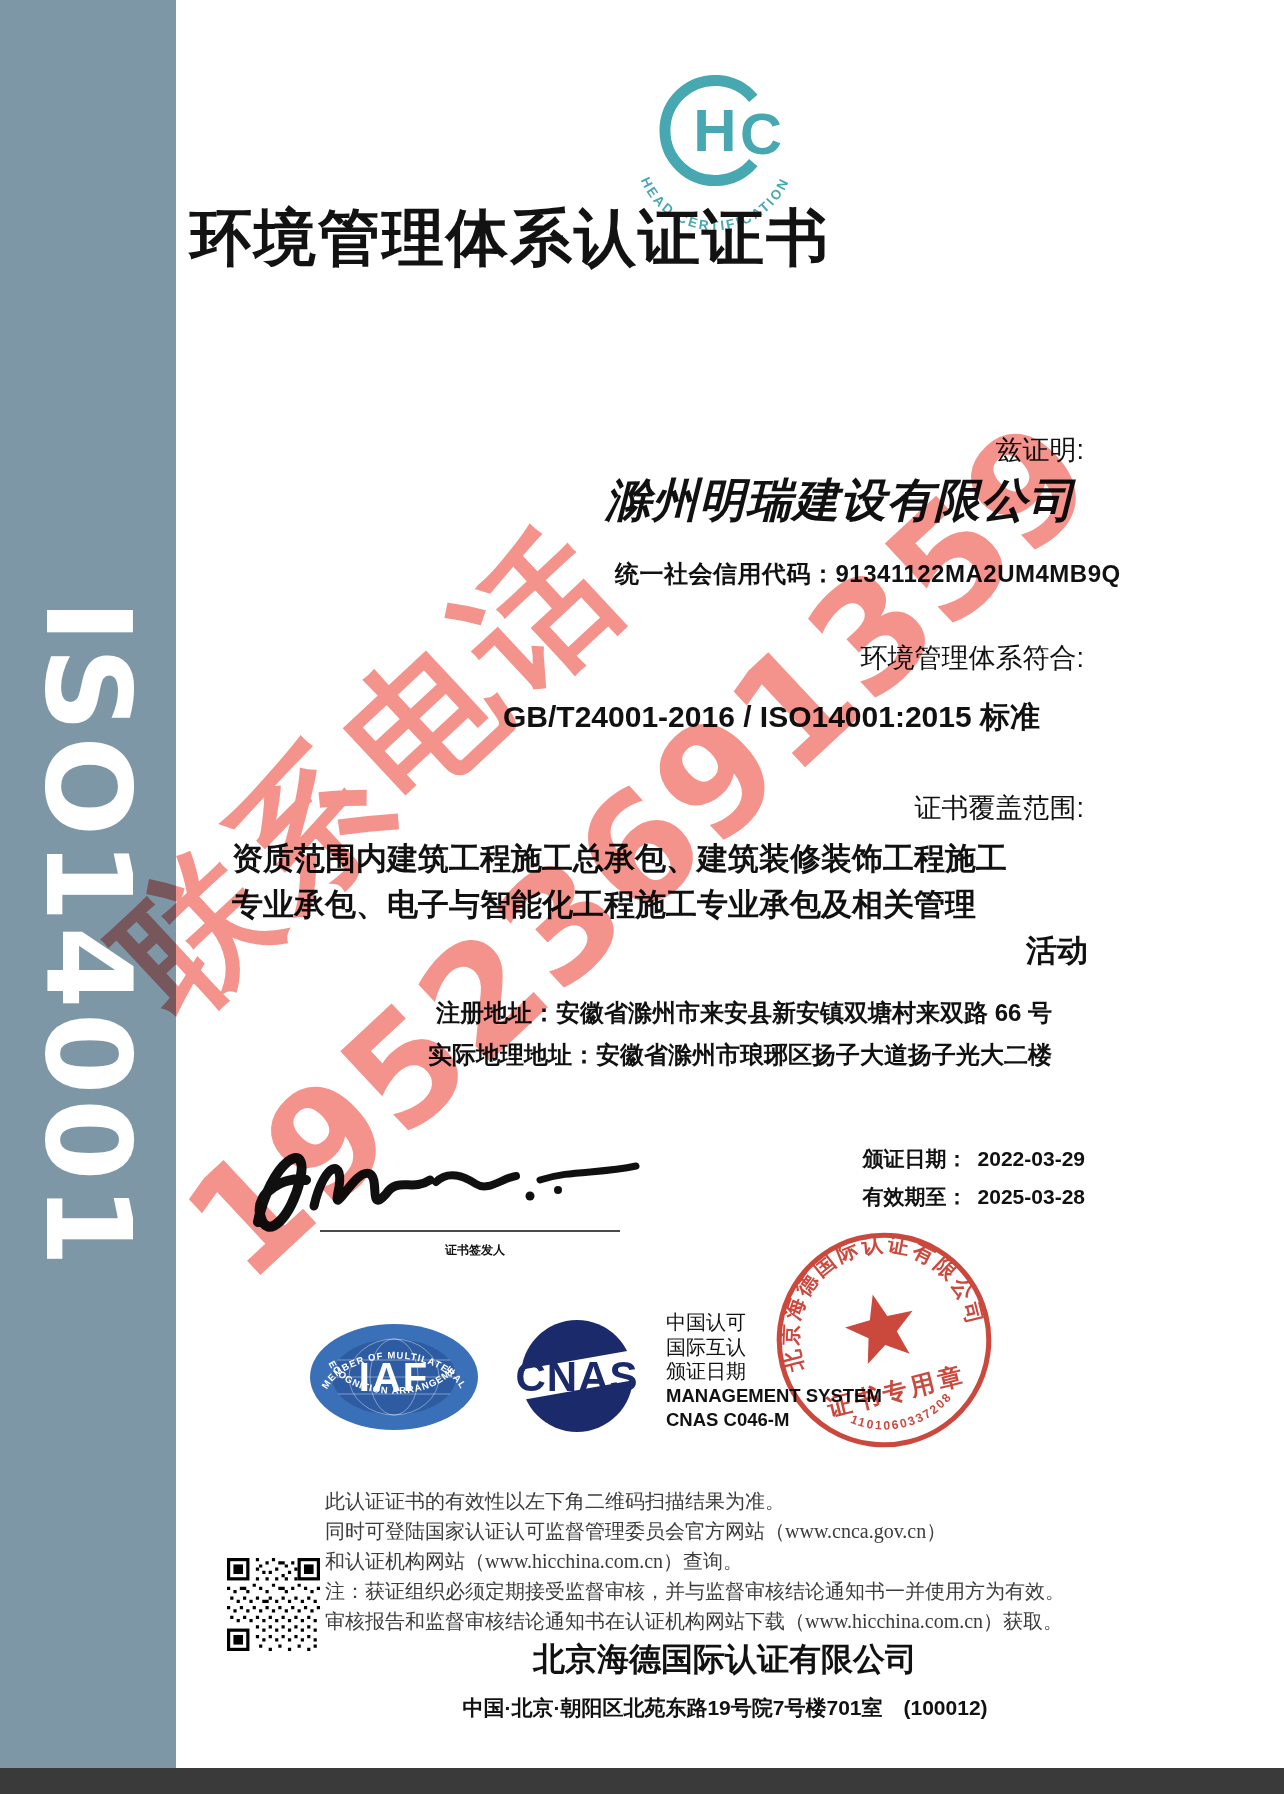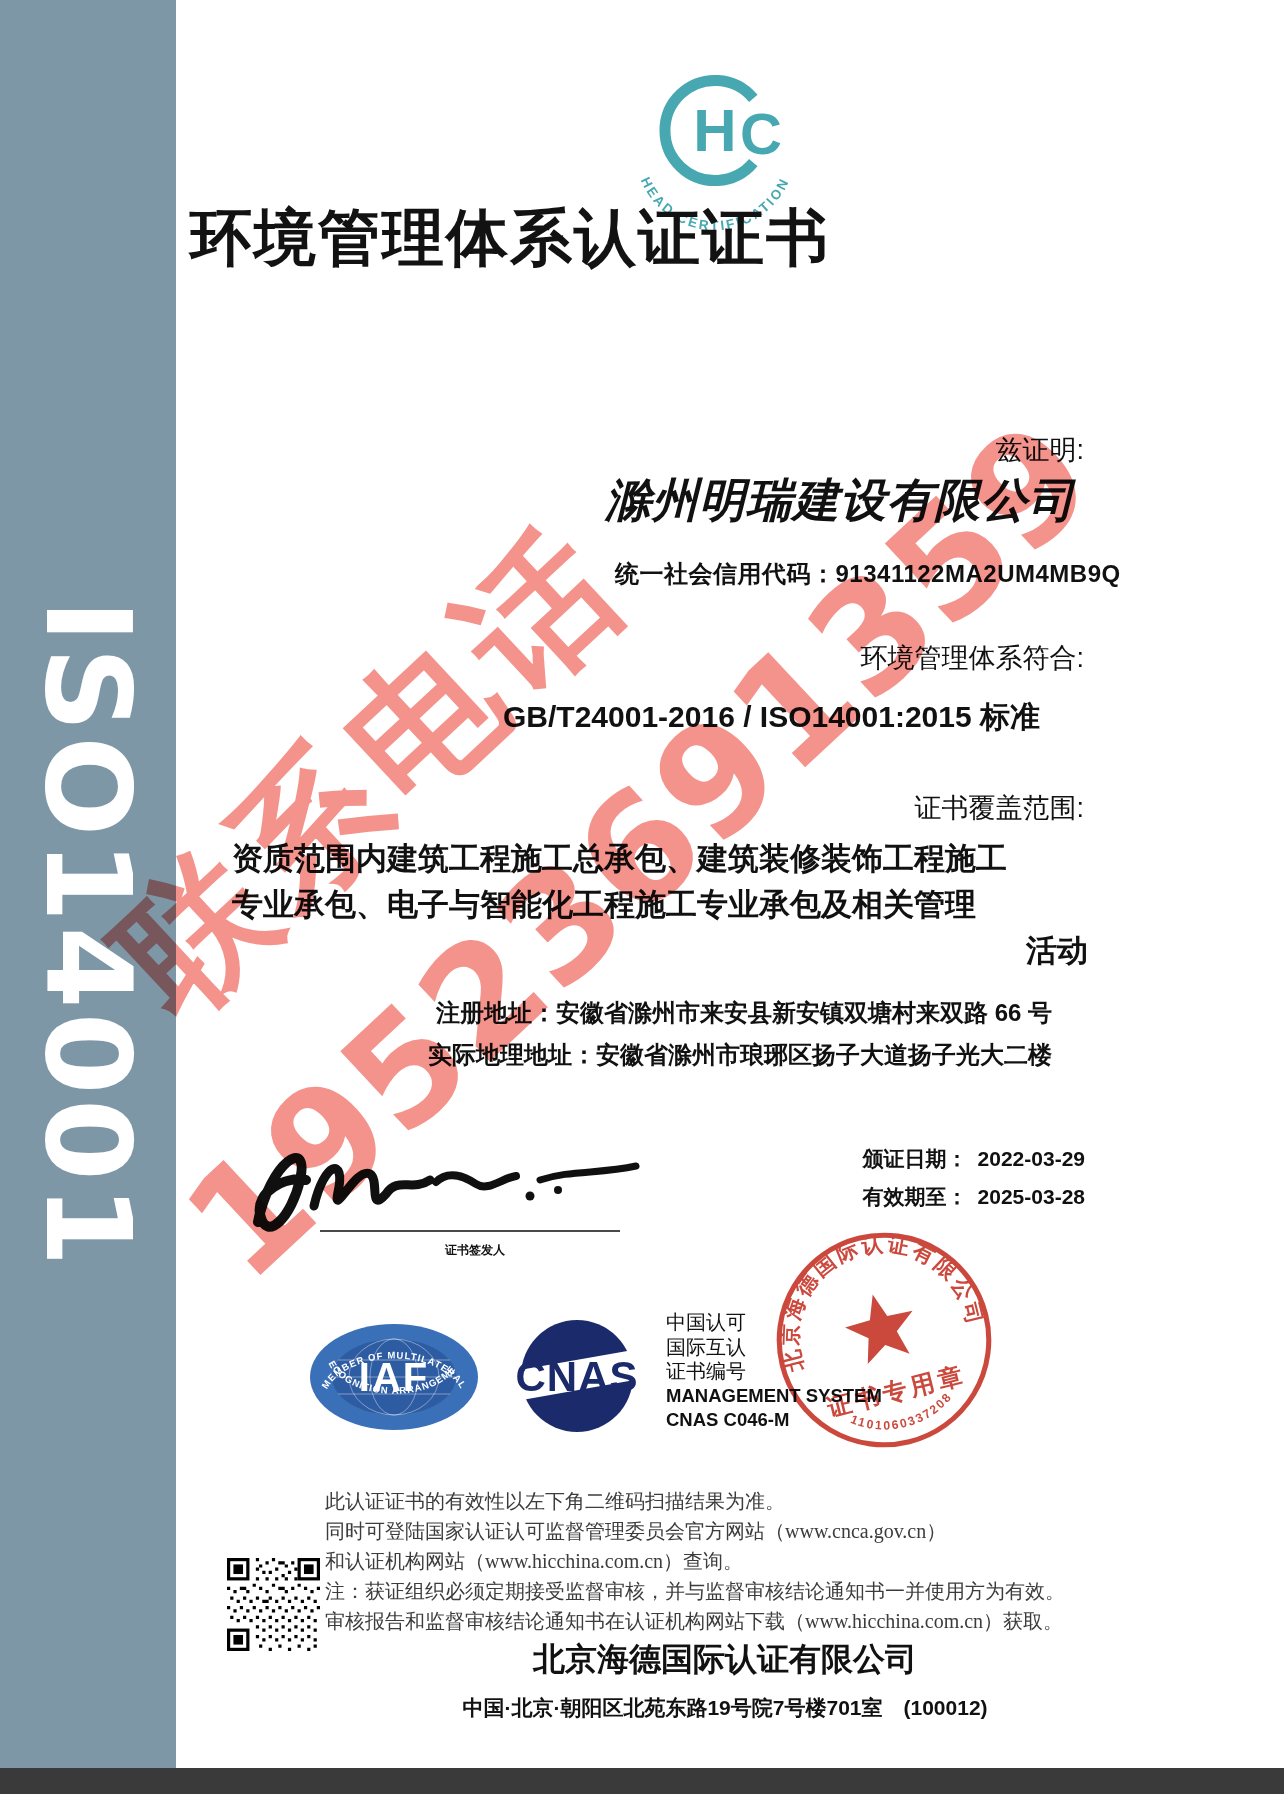--- a/index.html
+++ b/index.html
@@ -136,21 +136,21 @@
 
   <svg class="abs" style="left:505px;top:1318px;" width="145" height="116" viewBox="0 0 145 116">
     <circle cx="72" cy="58" r="56" fill="#1b2a6b"></circle>
     <rect x="-8" y="42" width="162" height="30" fill="#ffffff" transform="rotate(-10 72 58)"></rect>
     <text x="72" y="73" text-anchor="middle" font-size="42" font-weight="900" fill="#1b2a6b" letter-spacing="1">CNAS</text>
   </svg>
 
   <div class="accred-text">
     <div>中国认可</div>
     <div>国际互认</div>
-    <div>证书编号</div>
+    <div>颁证日期</div>
     <div class="en">MANAGEMENT SYSTEM</div>
     <div class="en">CNAS C046-M</div>
   </div>
 
   <svg class="abs seal" style="left:766px;top:1226px;" width="236" height="228" viewBox="0 0 232 224">
     <g transform="rotate(-14 116 112)" fill="#c63428">
       <circle cx="116" cy="112" r="103" fill="none" stroke="#c63428" stroke-width="5"></circle>
       <path id="sealTop" d="M 38,140 A 84,84 0 1 1 194,140" fill="none"></path>
       <text font-size="21" font-weight="700" letter-spacing="3">
         <textPath href="#sealTop" startOffset="50%" text-anchor="middle">北京海德国际认证有限公司</textPath>

